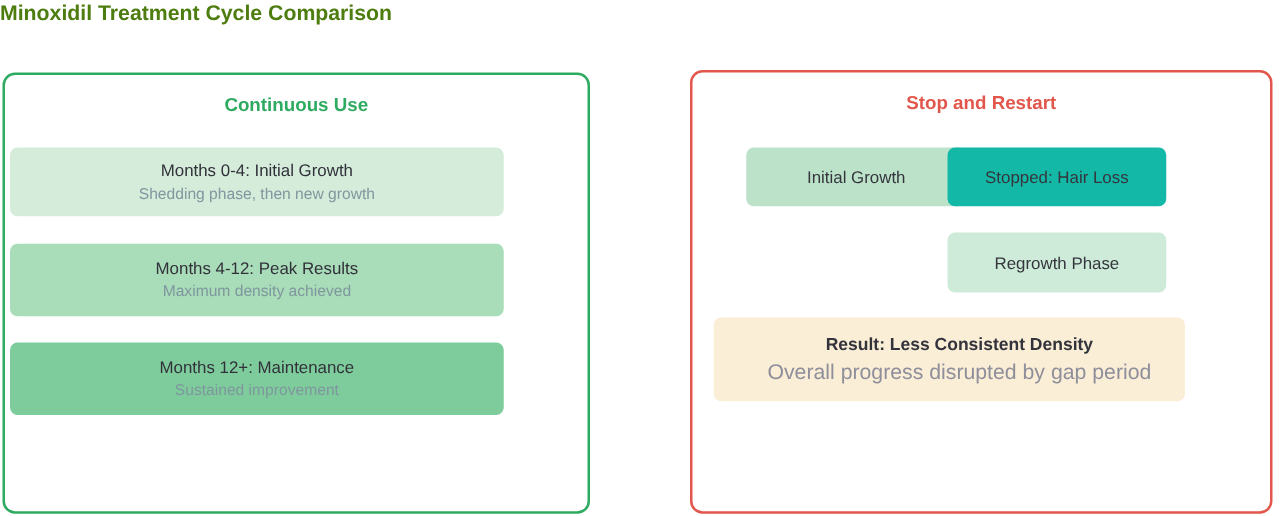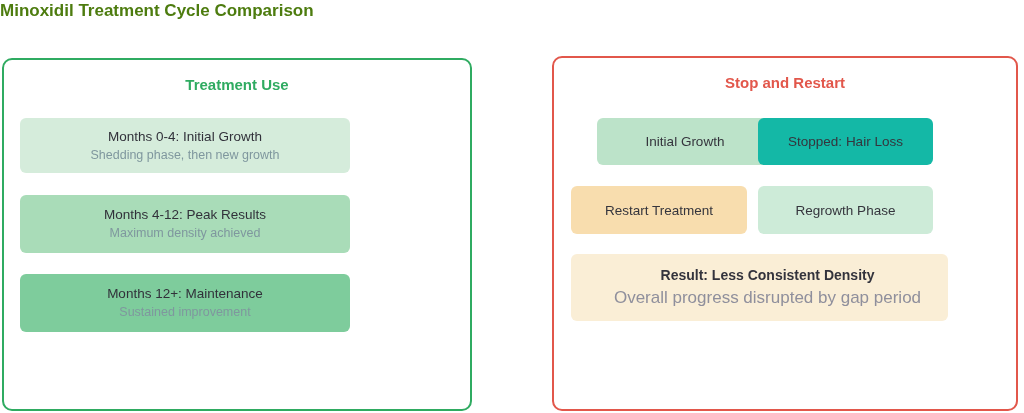--- a/index.html
+++ b/index.html
@@ -15,21 +15,21 @@
     position:absolute;border:2px solid;border-radius:10px;background:#ffffff;
     box-sizing:border-box;
   }
   .panel-left{left:2px;top:58px;width:470px;height:353px;}
   .panel-right{left:552px;top:56px;width:466px;height:355px;}
   .panel-title{
     position:absolute;top:16px;left:0;width:100%;text-align:center;
     font-size:15px;font-weight:bold;
   }
   .stage-row{
-    position:absolute;left:16px;width:330px;border-radius:6px;
+    position:absolute;left:4px;width:395px;border-radius:6px;
     display:flex;flex-direction:column;align-items:center;justify-content:center;
     text-align:left;
   }
   .stage-row .row-title{font-size:13.5px;color:#31313a;line-height:1.45;}
   .stage-row .row-sub{font-size:12.5px;color:#7f979e;line-height:1.4;}
   .row-0{top:58px;height:55px;}
   .row-1{top:135px;height:58px;}
   .row-2{top:214px;height:58px;}
   .grid-box{
     position:absolute;border-radius:6px;display:flex;align-items:center;
@@ -46,21 +46,21 @@
   }
   .result-title{font-size:14px;font-weight:bold;color:#33333c;line-height:1.5;}
   .result-sub{font-size:17px;color:#8f8f9c;line-height:1.4;}
 </style>
 </head>
 <body>
 
 <div class="page-title">Minoxidil Treatment Cycle Comparison</div>
 
 <div class="panel panel-left" style="border-color: rgb(47, 171, 97);">
-  <div class="panel-title" style="color: rgb(47, 171, 97);">Treatment Use</div>
+  <div class="panel-title" style="color: rgb(47, 171, 97);">Continuous Use</div>
 
   <div class="stage-row row-0" style="background: rgb(213, 236, 219);">
     <div class="row-title">Months 0-4: Initial Growth</div>
     <div class="row-sub">Shedding phase, then new growth</div>
   </div>
 
   <div class="stage-row row-1" style="background: rgb(169, 220, 184);">
     <div class="row-title">Months 4-12: Peak Results</div>
     <div class="row-sub">Maximum density achieved</div>
   </div>
@@ -69,20 +69,19 @@
     <div class="row-title">Months 12+: Maintenance</div>
     <div class="row-sub">Sustained improvement</div>
   </div>
 </div>
 
 <div class="panel panel-right" style="border-color: rgb(226, 87, 75);">
   <div class="panel-title" style="color: rgb(226, 87, 75);">Stop and Restart</div>
 
   <div class="grid-box gbox-0" style="background: rgb(188, 227, 201);">Initial Growth</div>
   <div class="grid-box gbox-1" style="background: #14b8a6;">Stopped: Hair Loss</div>
-  <div class="grid-box gbox-2" style="background: rgb(248, 221, 174);">Restart Treatment</div>
   <div class="grid-box gbox-3" style="background: rgb(205, 235, 216);">Regrowth Phase</div>
 
   <div class="result-box" style="background: rgb(250, 238, 214); padding-left: 16px;">
     <div class="result-title">Result: Less Consistent Density</div>
     <div class="result-sub">Overall progress disrupted by gap period</div>
   </div>
 </div>
 
 </body></html>

